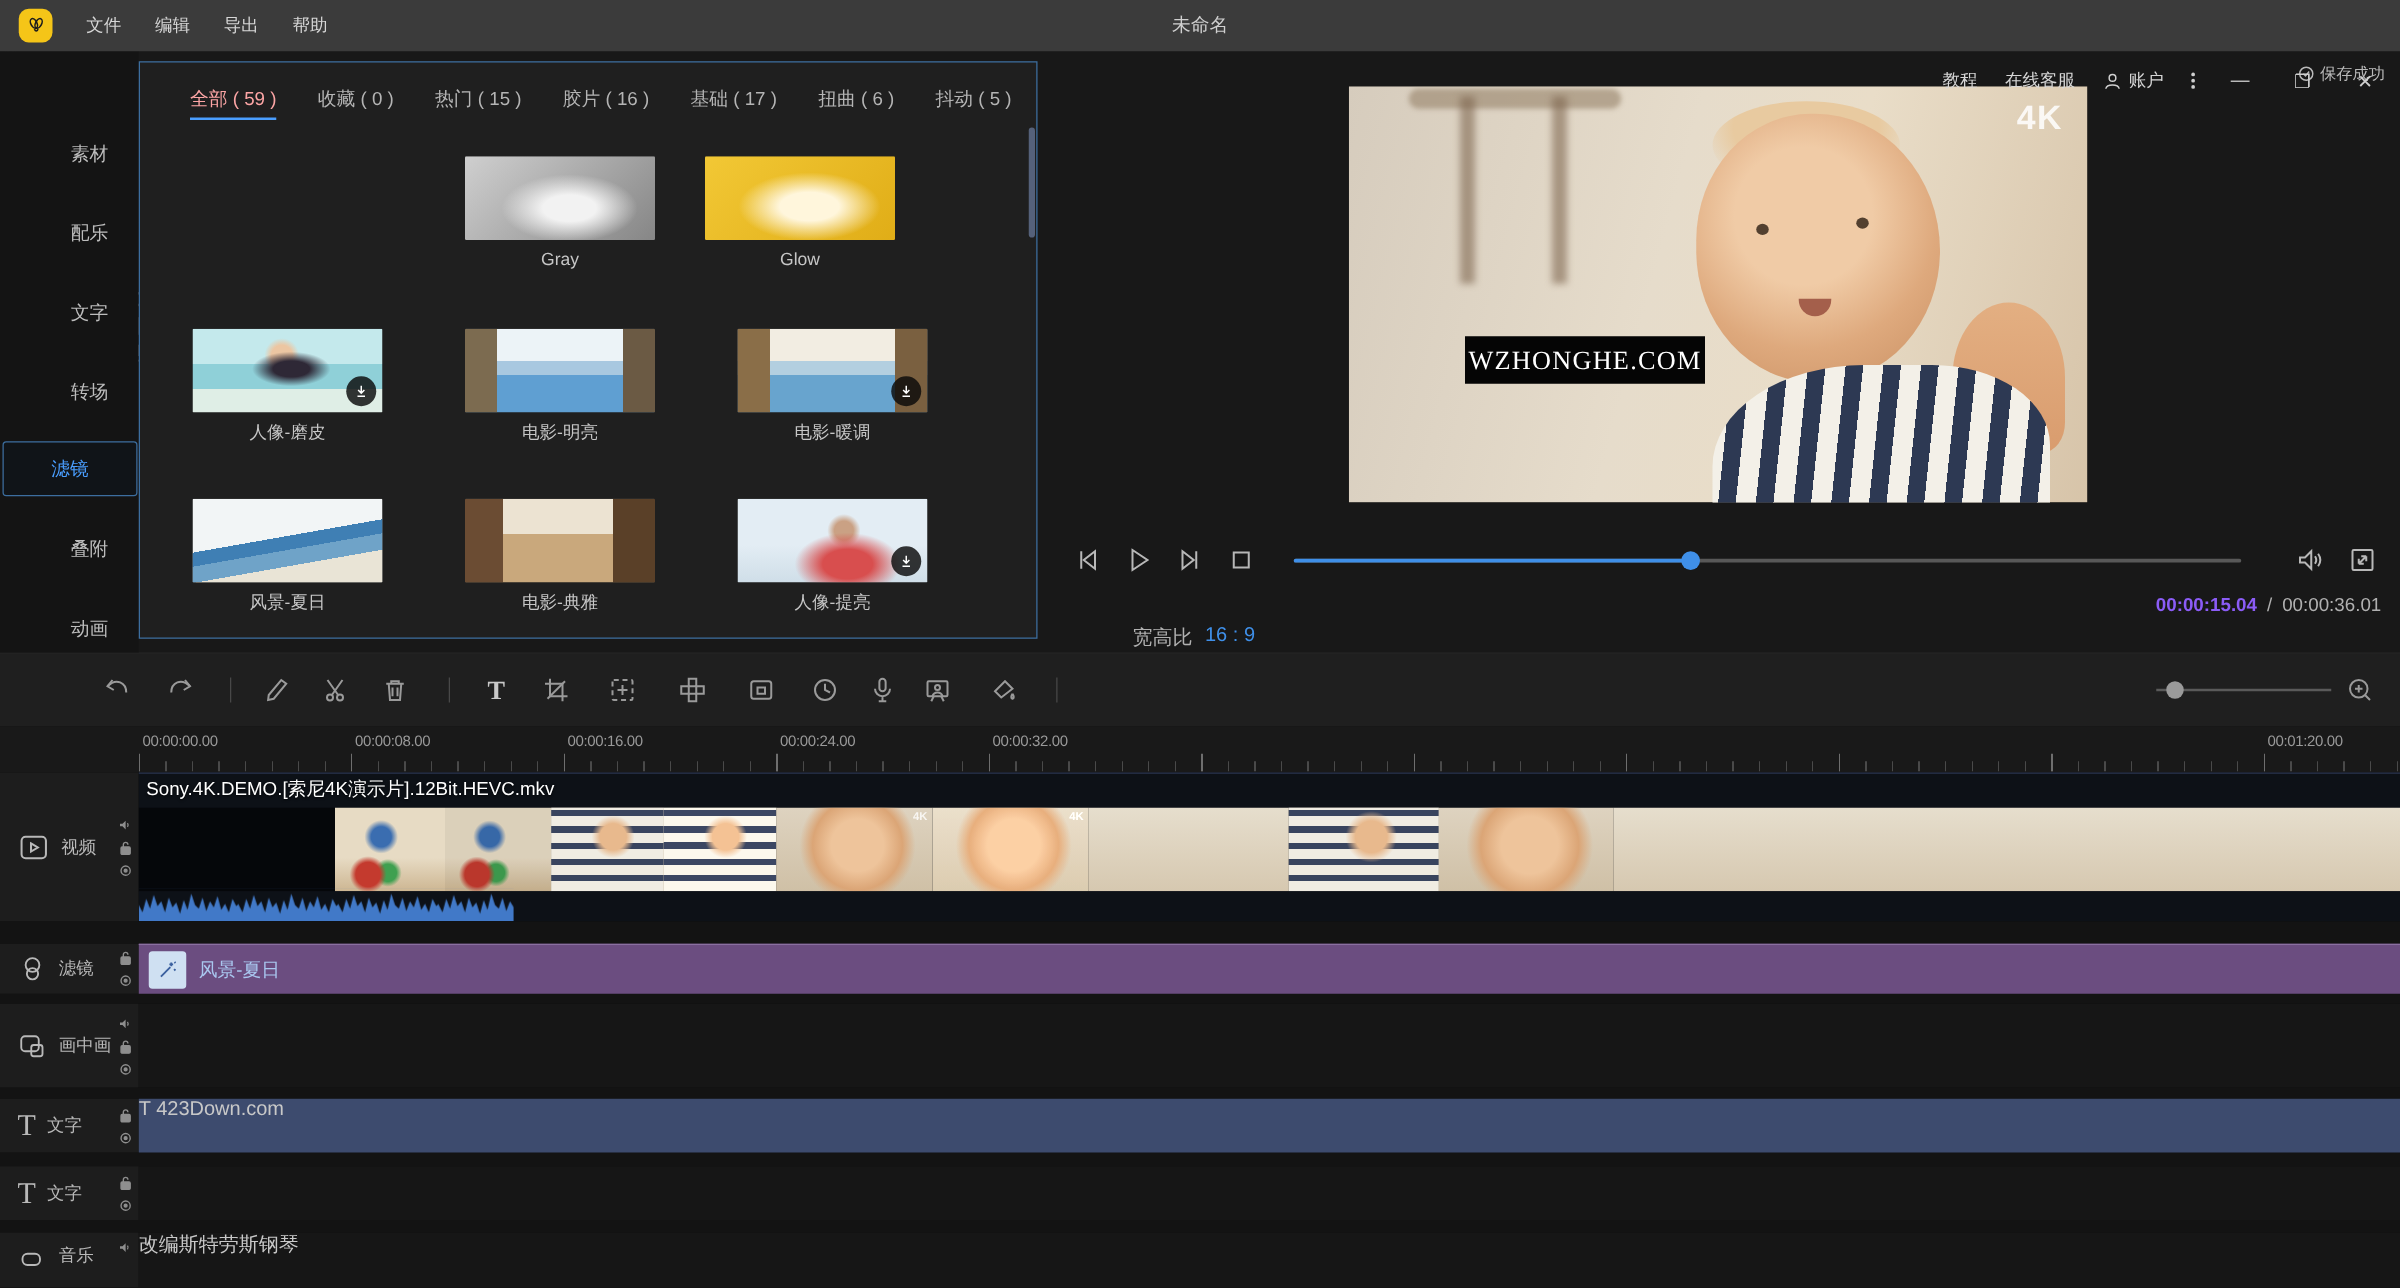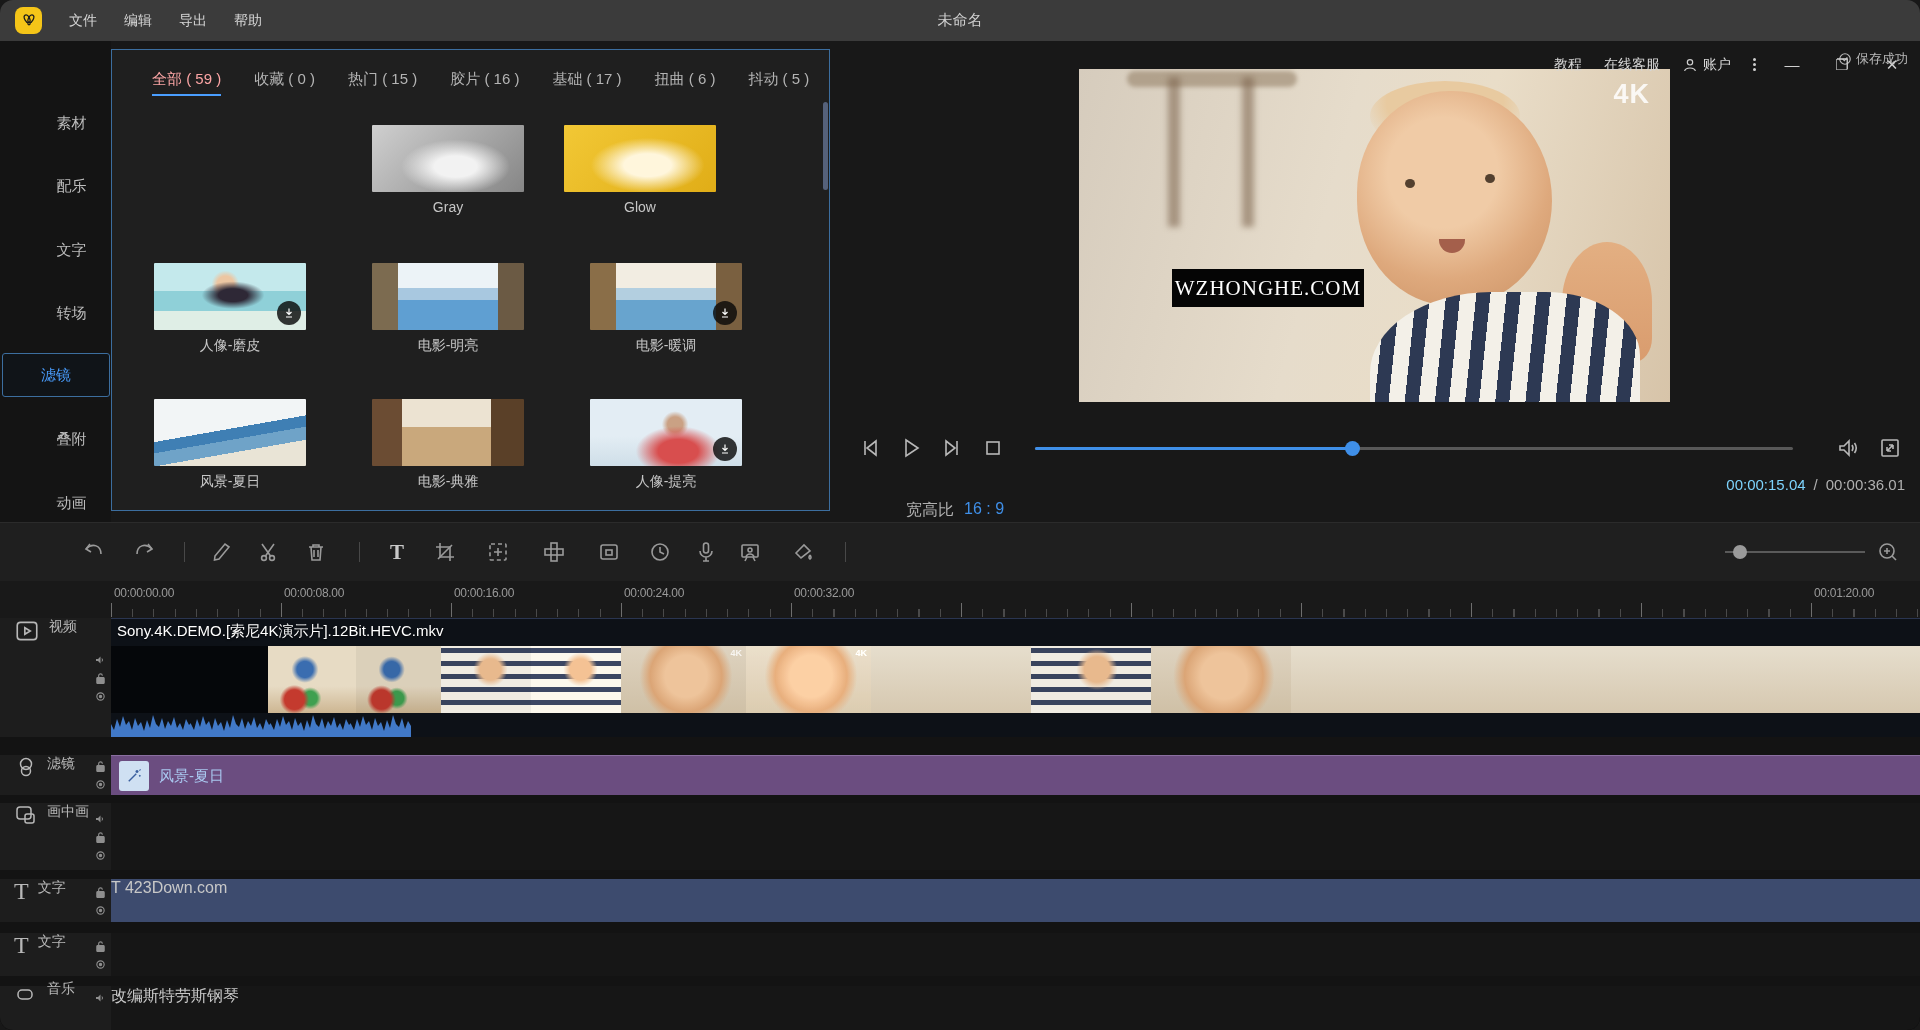--- a/index.html
+++ b/index.html
@@ -1,18 +1,18 @@
 <!DOCTYPE html>
 <html><head>
 <meta charset="utf-8">
 <style>
   html,body{margin:0;padding:0;background:#181818;}
   *{box-sizing:border-box;}
   #app{position:relative;width:1920px;height:1030px;overflow:hidden;
-       font-family:"Liberation Sans","DejaVu Sans",sans-serif;color:#c8c8c8;background:#181818;border-radius:13px;}
+       font-family:"Liberation Sans","DejaVu Sans",sans-serif;color:#c8c8c8;background:#181818;}
 
   
   .titlebar{position:absolute;left:0;top:0;width:1920px;height:41px;background:#3b3b3b;
             display:flex;align-items:center;font-size:14px;color:#d6d6d6;z-index:40;}
   .app-logo{width:27px;height:27px;border-radius:8px;background:#f5c518;margin-left:15px;
             display:flex;align-items:center;justify-content:center;flex:0 0 auto;}
   .menus{display:flex;gap:27px;margin-left:27px;}
   .menus span{cursor:default;}
   .win-title{position:absolute;left:0;right:0;text-align:center;color:#cfcfcf;font-size:15px;pointer-events:none;}
   .tb-right{position:absolute;right:0;top:0;height:41px;display:flex;align-items:center;gap:22px;padding-right:14px;margin-top:44px;}
@@ -88,41 +88,41 @@
   .pv-wmbox{position:absolute;left:93px;top:200px;width:192px;height:38px;background:#050505;
             display:flex;align-items:center;justify-content:center;}
   .pv-wmbox span{color:#fff;font-family:"Liberation Serif","DejaVu Serif",serif;font-size:21px;letter-spacing:1px;}
   .tbtn{position:absolute;top:436px;width:24px;height:24px;color:#b8b8b8;}
   .slider-track{position:absolute;left:1035px;top:447px;width:758px;height:3px;background:#585858;border-radius:2px;}
   .slider-fill{position:absolute;left:0;top:0;height:3px;width:317px;background:#3f8fe8;border-radius:2px;}
   .slider-handle{position:absolute;left:310px;top:-6px;width:15px;height:15px;border-radius:50%;background:#3f8fe8;}
   .aspect-row{position:absolute;left:906px;top:476px;font-size:16px;color:#b0b0b0;display:flex;gap:10px;margin-top:24px;}
   .aspect-row .val{color:#3f8fe8;}
   .time-row{position:absolute;right:15px;top:476px;font-size:15px;color:#b0b0b0;display:flex;gap:8px;}
-  .time-row .cur{color:#7dd3fc;}
+  .time-row .cur{color:#8b5cf6;font-weight:bold;}
 
   
   .timeline{position:absolute;left:0;top:522px;width:1920px;height:508px;background:#131313;border-top:1px solid #2b2b2b;}
   .ttoolbar{position:absolute;left:0;top:0;width:1920px;height:58px;background:#1f1f1f;}
   .ticon{position:absolute;top:17px;width:24px;height:24px;color:#9a9a9a;}
   .tsep{position:absolute;top:19px;width:1px;height:20px;background:#484848;}
   .zoom-slider{position:absolute;left:1725px;top:28px;width:140px;height:2px;background:#5a5a5a;}
   .zoom-slider i{position:absolute;left:8px;top:-6px;width:14px;height:14px;border-radius:50%;background:#9a9a9a;}
 
   .ruler{position:absolute;left:0;top:58px;width:1920px;height:38px;background:#191919;}
   .ruler-label{position:absolute;top:5px;font-size:12px;color:#9a9a9a;letter-spacing:-.3px;}
   .ticks-major{position:absolute;left:111px;right:0;bottom:2px;height:14px;
       background:repeating-linear-gradient(90deg,#6e6e6e 0 1px,rgba(0,0,0,0) 1px 170px);}
   .ticks-minor{position:absolute;left:111px;right:0;bottom:2px;height:8px;
       background:repeating-linear-gradient(90deg,#4a4a4a 0 1px,rgba(0,0,0,0) 1px 21.25px);}
 
   .trow{position:absolute;left:0;width:1920px;background:#0c0c0c;}
   .thead{position:absolute;left:0;top:0;bottom:0;width:111px;background:#1d1d1d;}
   .tlane{position:absolute;left:111px;right:0;top:0;bottom:0;background:#161616;}
-  .thead .main{position:absolute;left:14px;top:0;bottom:0;display:flex;align-items:flex-start;gap:9px;font-size:14px;color:#b8b8b8;}
+  .thead .main{position:absolute;left:14px;top:0;bottom:0;display:flex;align-items:center;gap:9px;font-size:14px;color:#b8b8b8;}
   .mini-col{position:absolute;right:5px;top:0;bottom:0;display:flex;flex-direction:column;justify-content:center;gap:6px;align-items:center;color:#8e8e8e;}
 
   .clip{position:absolute;left:0;right:0;top:0;bottom:0;}
   .vclip{background:#0d1117;border-top:1px solid #2a3550;}
   .vclip-title{position:absolute;left:6px;top:3px;font-size:15px;color:#fff;z-index:3;text-shadow:0 1px 2px rgba(0,0,0,.8);white-space:nowrap;}
   .vthumbs{position:absolute;left:0;right:0;top:27px;height:67px;display:flex;overflow:hidden;}
   .vseg{height:100%;flex:0 0 auto;position:relative;}
   .vseg .k4{position:absolute;right:4px;top:2px;font-size:9px;color:rgba(255,255,255,.8);font-weight:bold;}
   .seg-black{background:#05070a;}
   .seg-blocks{background:radial-gradient(circle at 30% 80%,#c43a2e 0 12%,rgba(0,0,0,0) 18%),

